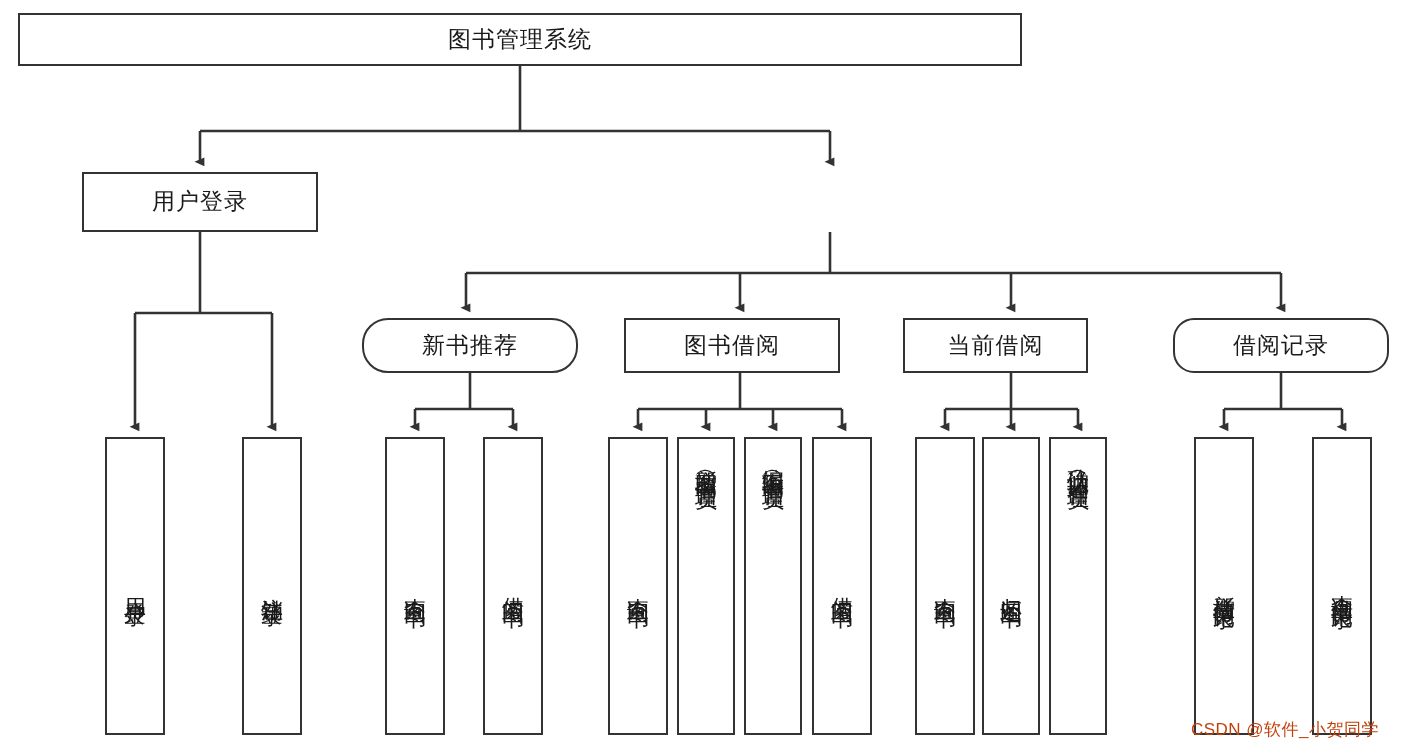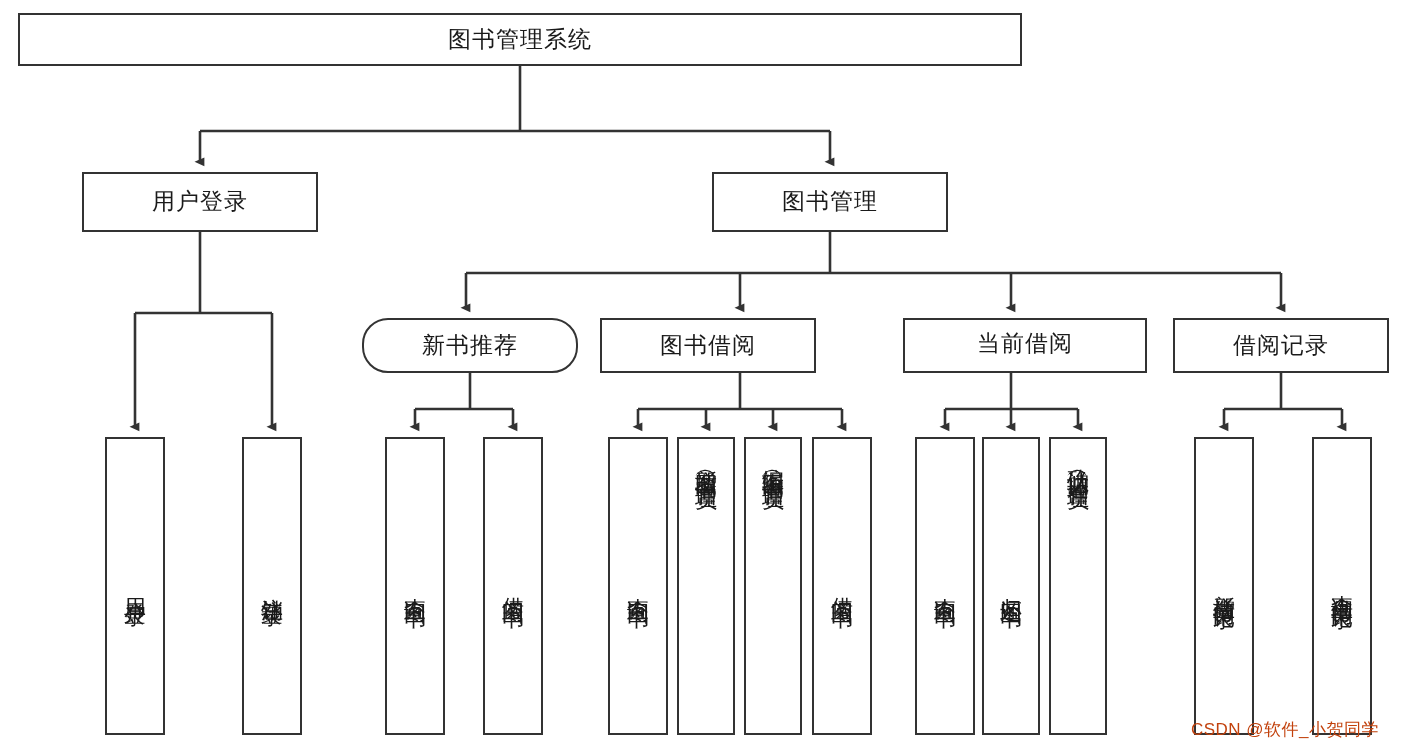--- a/index.html
+++ b/index.html
@@ -134,34 +134,31 @@
     </g>
   </svg>
 
   <div class="node root" style="left:18px; top:13px; width:1004px; height:53px;font-family:Liberation Serif, serif;">
     <span class="node-label">图书管理系统</span>
   </div>
 
   <div class="node h" style="left:82px; top:172px; width:236px; height:60px;">
     <span class="node-label">用户登录</span>
   </div>
-  <div class="node h" style="left:712px; top:172px; width:236px; height:60px;">
-    <span class="node-label">图书管理</span>
-  </div>
 
   <div class="node h" style="left:362px; top:318px; width:216px; height:55px;border-radius:26px;">
     <span class="node-label">新书推荐</span>
   </div>
-  <div class="node h" style="left:600px; top:318px; width:216px; height:55px;">
+  <div class="node h" style="left:624px; top:318px; width:216px; height:55px;">
     <span class="node-label">图书借阅</span>
   </div>
-  <div class="node h" style="left:903px; top:318px; width:244px; height:55px;font-family:Liberation Mono, monospace;">
+  <div class="node h" style="left:903px; top:318px; width:185px; height:55px;">
     <span class="node-label">当前借阅</span>
   </div>
-  <div class="node h" style="left:1173px; top:318px; width:216px; height:55px;">
+  <div class="node h" style="left:1173px; top:318px; width:216px; height:55px;border-radius:21px;">
     <span class="node-label">借阅记录</span>
   </div>
 
   <div class="node v mid" style="left:105px; top:437px; width:60px; height:298px;">
     <span class="node-label">用户登录</span>
   </div>
   <div class="node v mid" style="left:242px; top:437px; width:60px; height:298px;">
     <span class="node-label">注销登录</span>
   </div>
 

